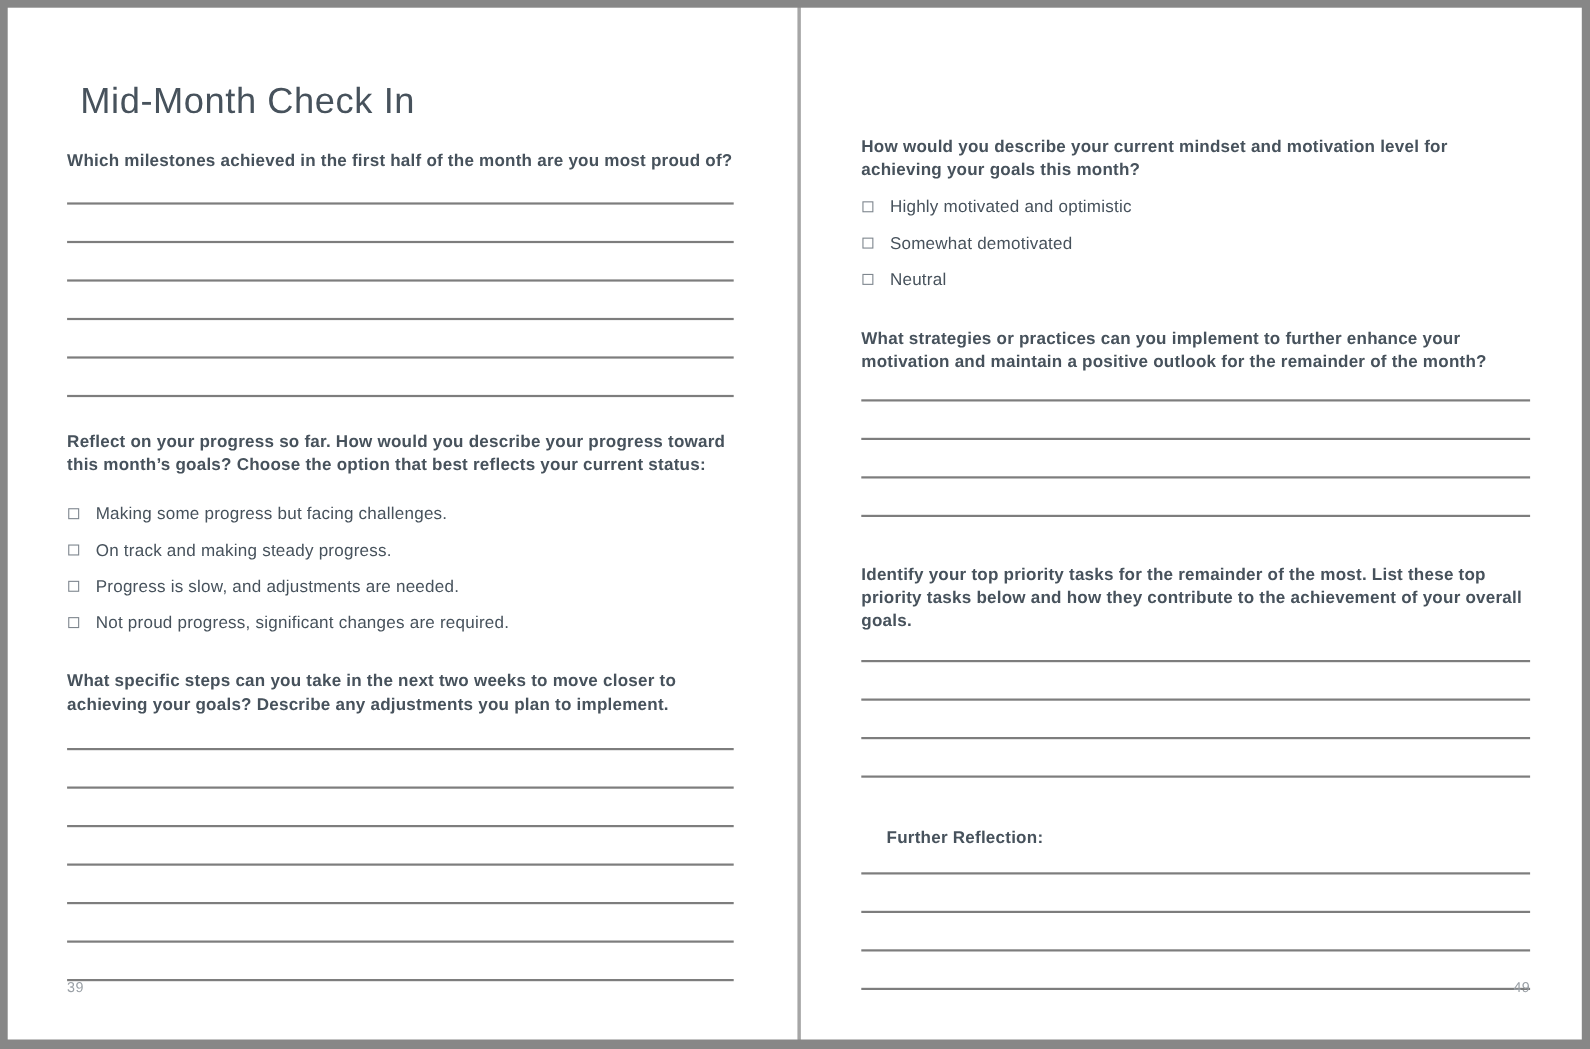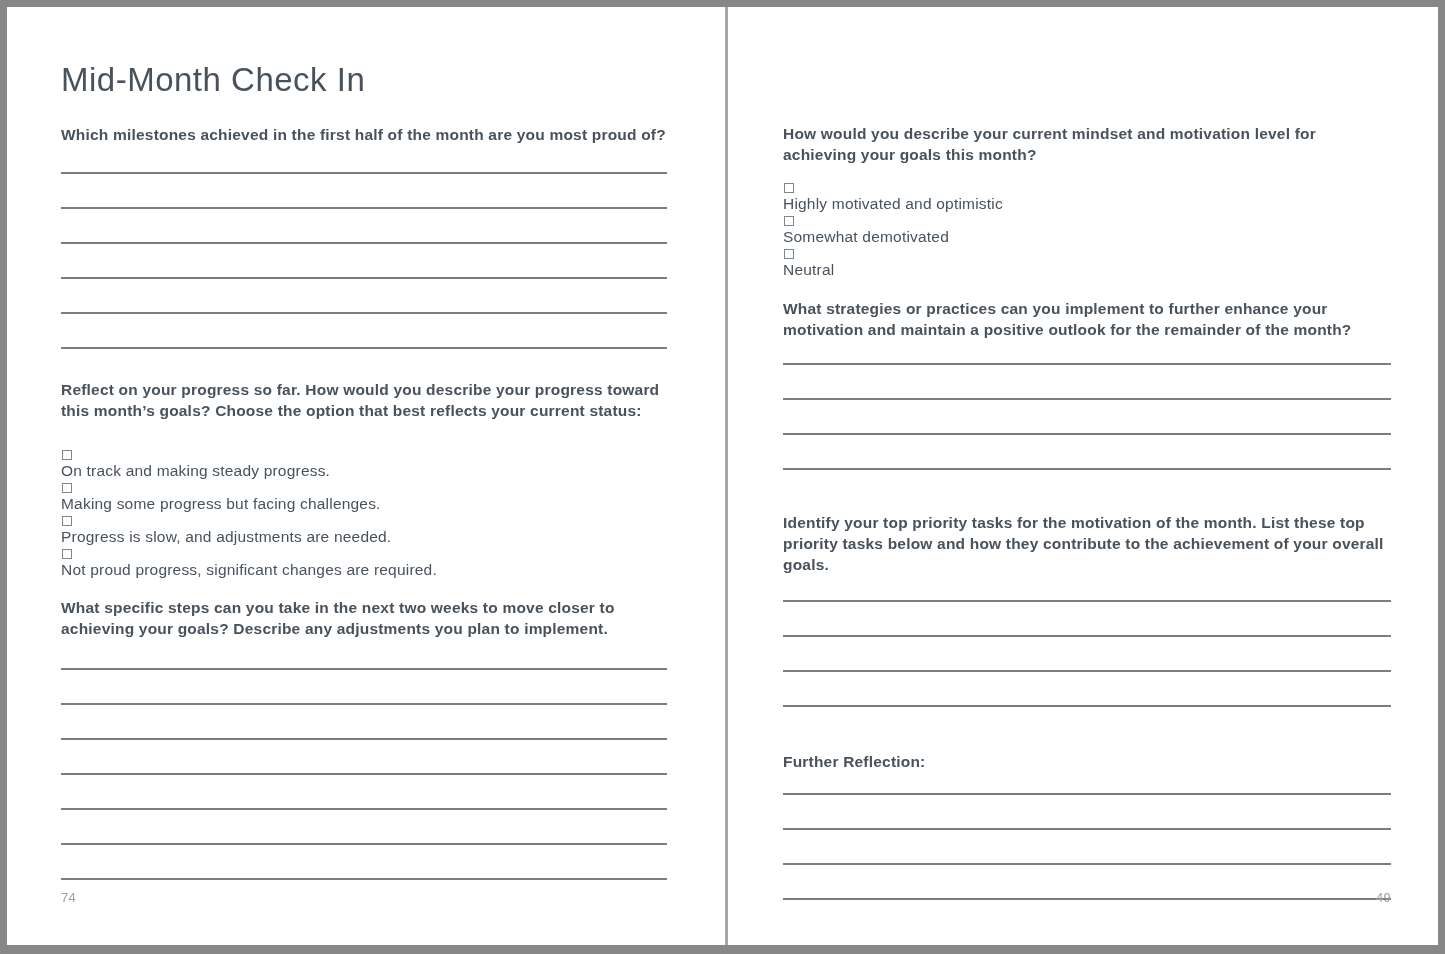--- a/index.html
+++ b/index.html
@@ -37,21 +37,21 @@
   .page-right{
     flex:1;
     padding:116px 47px 18px 55px;
   }
   .doc-title{
     font-size:33px;
     line-height:40px;
     font-weight:400;
     letter-spacing:0.5px;
     color:#47525c;
-    margin:0;
+    margin:12px;
   }
   .question{
     font-size:15.5px;
     line-height:21px;
     letter-spacing:0.2px;
     color:#47525c;
     font-weight:bold;
   }
   .lines .ans-line{
     height:33px;
@@ -59,21 +59,20 @@
   }
   .options{margin:0;}
   .option{
     display:flex;
     align-items:flex-start;
     height:21px;
     margin-bottom:12px;
     font-size:15.5px;
     line-height:21px;
     letter-spacing:0.2px;
-    flex-direction:column;
   }
   .checkbox{
     flex:0 0 auto;
     width:8px;height:8px;
     border:1px solid #7e868e;
     margin:5px 15px 0 1px;
     background:#fff;
   }
   .page-number{
     position:absolute;
@@ -91,21 +90,21 @@
   .pl-q2{margin-top:30px;}
   .pl-options{margin-top:24px;}
   .pl-q3{margin-top:32px;}
   .pl-lines2{margin-top:-4px;}
 
   .pr-options{margin-top:13px;}
   .pr-q2{margin-top:33px;}
   .pr-lines1{margin-top:-10px;}
   .pr-q3{margin-top:42px;}
   .pr-lines2{margin-top:-8px;}
-  .pr-further{margin-top:44px;}
+  .pr-further{margin-top:44px;margin-left:23px;}
   .pr-lines3{margin-top:-12px;}
 </style>
 </head>
 <body>
 
 <div class="frame">
   <div class="spread">
 
     <div class="page page-left">
       <h1 class="doc-title">Mid-Month Check In</h1>
@@ -118,25 +117,25 @@
           <div class="ans-line"></div>
           <div class="ans-line"></div>
           <div class="ans-line"></div>
         </div>
 
       <div class="question pl-q2">Reflect on your progress so far. How would you describe your progress toward this month’s goals? Choose the option that best reflects your current status:</div>
 
       <div class="options pl-options">
         <div class="option">
           <span class="checkbox"></span>
+          <span>Making some progress but facing challenges.</span>
+        </div>
+        <div class="option">
+          <span class="checkbox"></span>
           <span>On track and making steady progress.</span>
-        </div>
-        <div class="option">
-          <span class="checkbox"></span>
-          <span>Making some progress but facing challenges.</span>
         </div>
         <div class="option">
           <span class="checkbox"></span>
           <span>Progress is slow, and adjustments are needed.</span>
         </div>
         <div class="option">
           <span class="checkbox"></span>
           <span>Not proud progress, significant changes are required.</span>
         </div>
       </div>
@@ -145,21 +144,21 @@
       <div class="lines pl-lines2">
           <div class="ans-line"></div>
           <div class="ans-line"></div>
           <div class="ans-line"></div>
           <div class="ans-line"></div>
           <div class="ans-line"></div>
           <div class="ans-line"></div>
           <div class="ans-line"></div>
         </div>
 
-      <div class="page-number">74</div>
+      <div class="page-number">39</div>
     </div>
 
     <div class="divider"></div>
 
     <div class="page page-right">
       <div class="question">How would you describe your current mindset and motivation level for achieving your goals this month?</div>
 
       <div class="options pr-options">
         <div class="option">
           <span class="checkbox"></span>
@@ -176,21 +175,21 @@
       </div>
 
       <div class="question pr-q2">What strategies or practices can you implement to further enhance your motivation and maintain a positive outlook for the remainder of the month?</div>
       <div class="lines pr-lines1">
           <div class="ans-line"></div>
           <div class="ans-line"></div>
           <div class="ans-line"></div>
           <div class="ans-line"></div>
         </div>
 
-      <div class="question pr-q3">Identify your top priority tasks for the motivation of the month. List these top priority tasks below and how they contribute to the achievement of your overall goals.</div>
+      <div class="question pr-q3">Identify your top priority tasks for the remainder of the most. List these top priority tasks below and how they contribute to the achievement of your overall goals.</div>
       <div class="lines pr-lines2">
           <div class="ans-line"></div>
           <div class="ans-line"></div>
           <div class="ans-line"></div>
           <div class="ans-line"></div>
         </div>
 
       <div class="question pr-further">Further Reflection:</div>
       <div class="lines pr-lines3">
           <div class="ans-line"></div>

